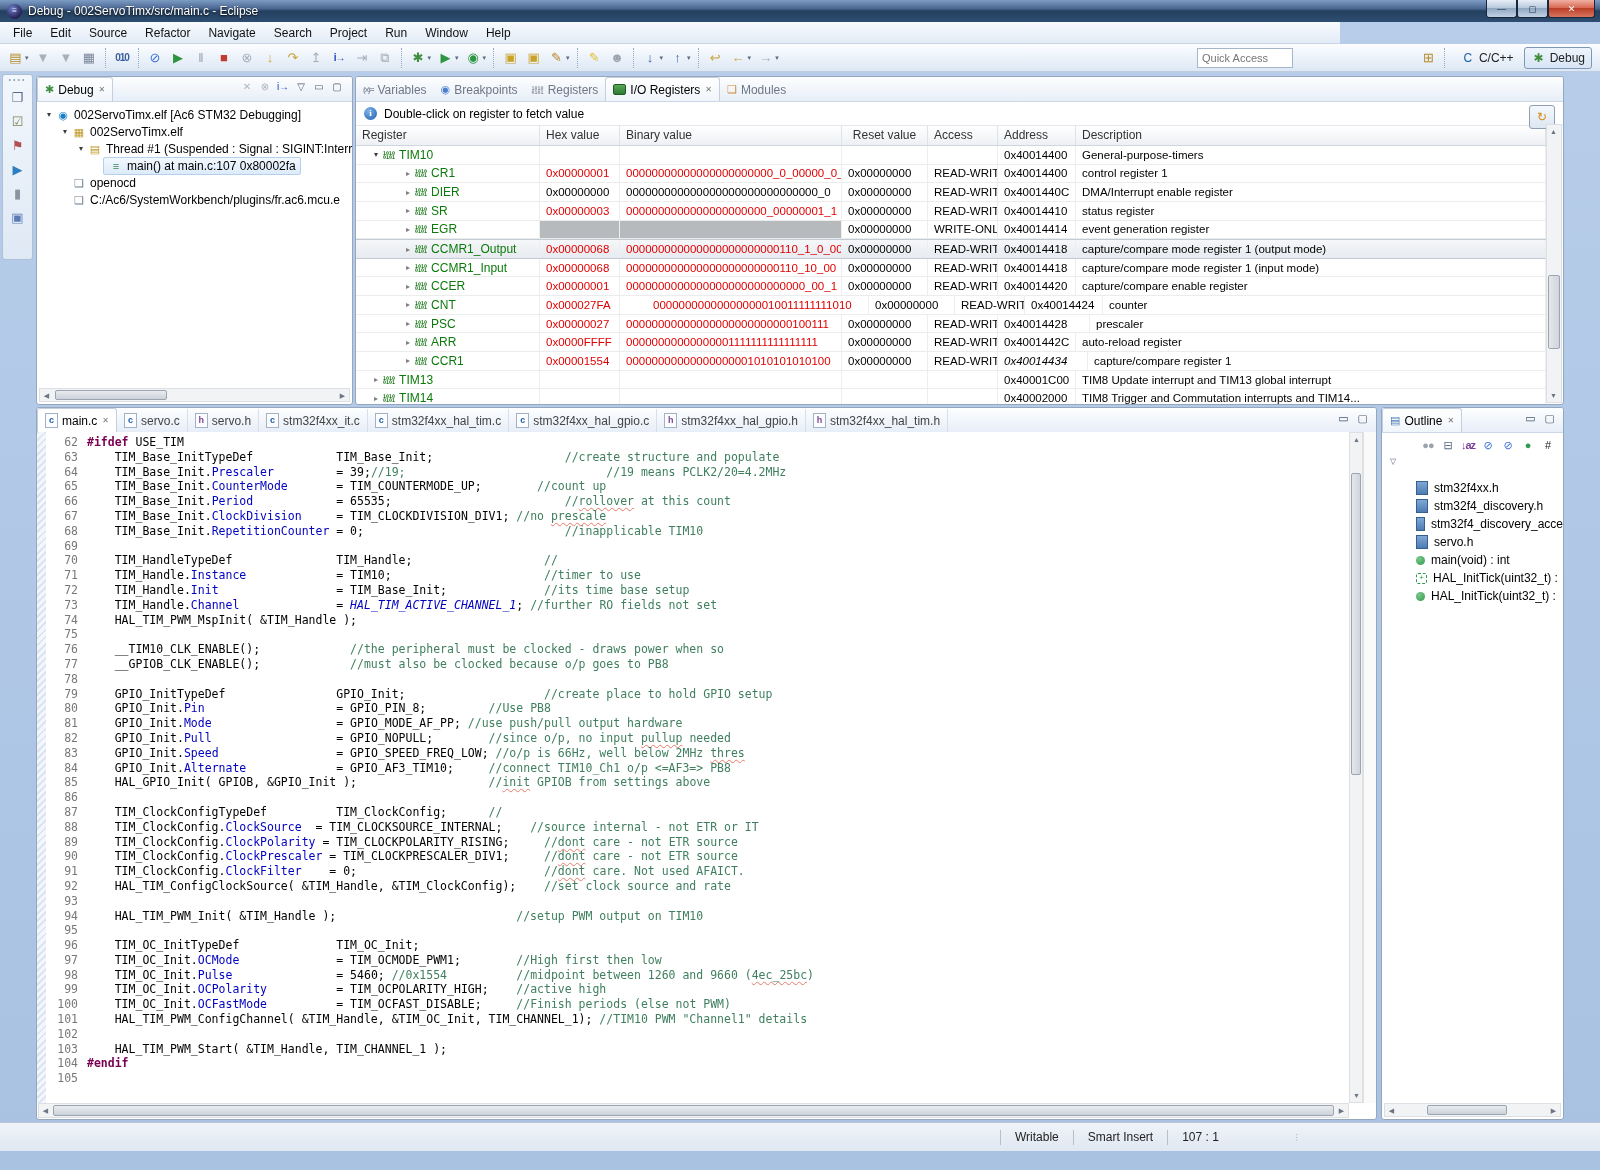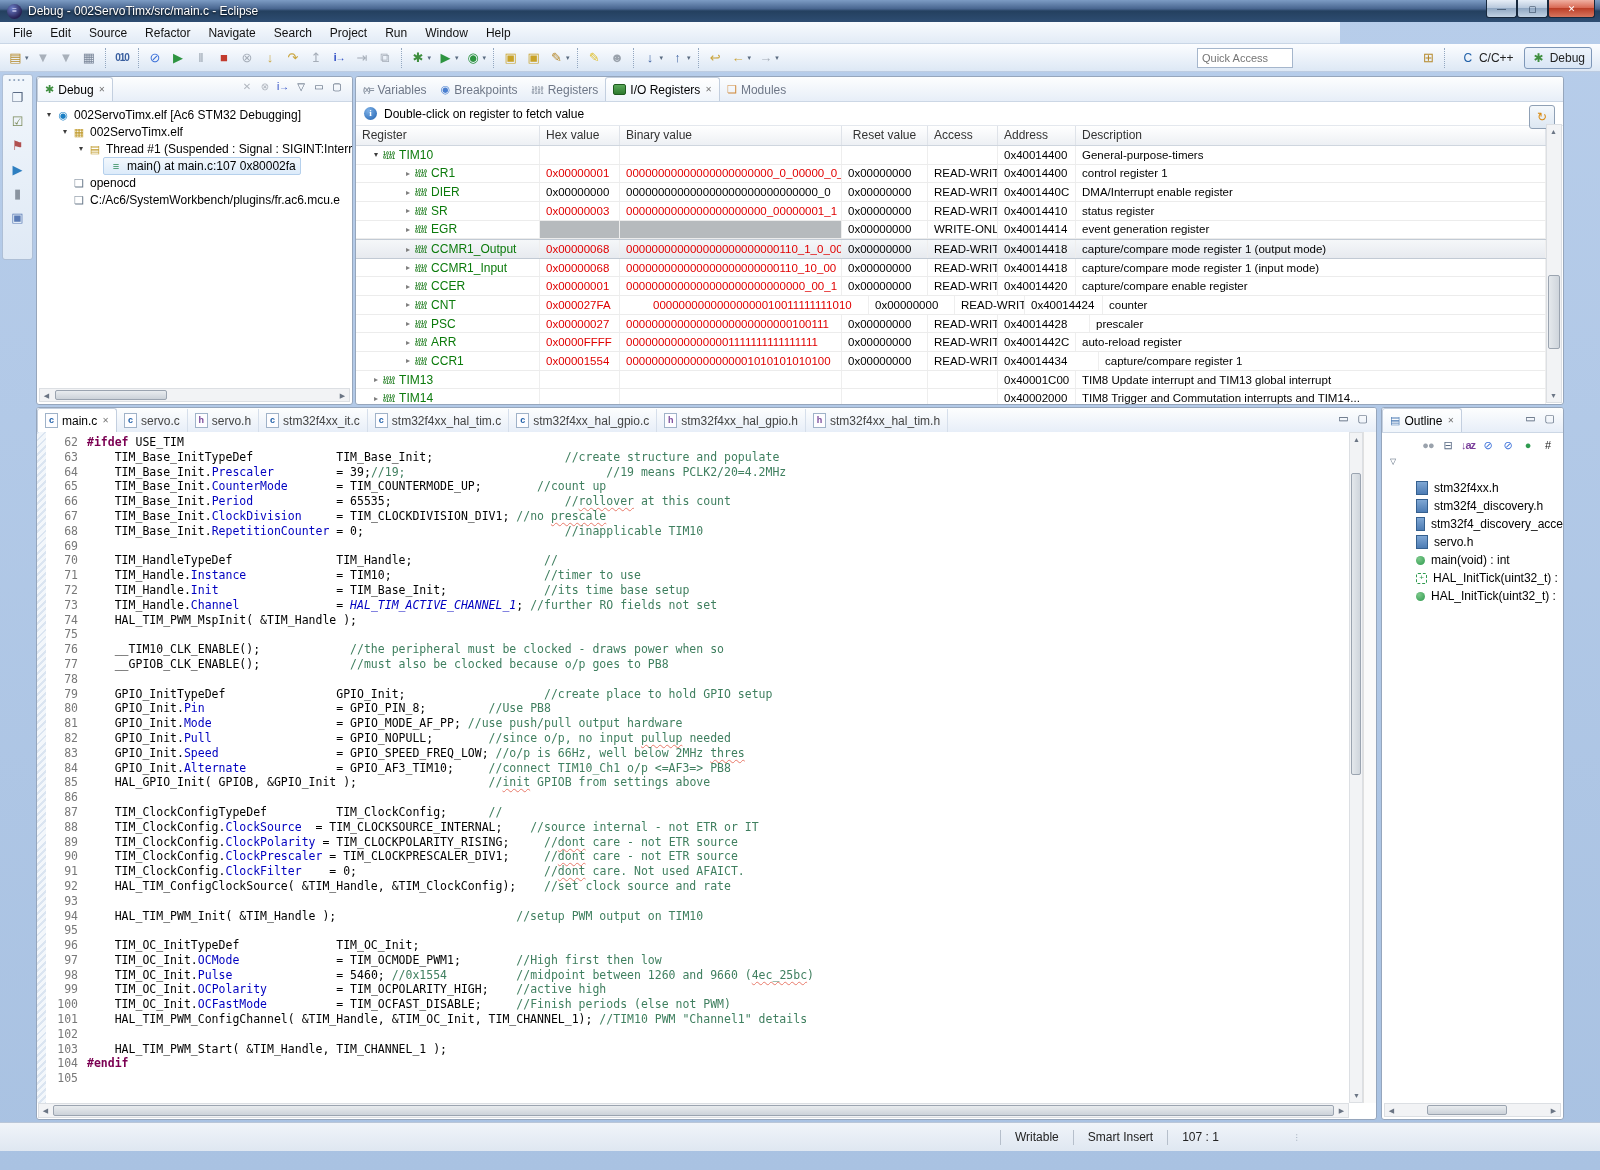--- a/index.html
+++ b/index.html
@@ -674,21 +674,21 @@
         </span>
         <span class="rt-c" style="width: 222px;">
           <span class="val red">00000000000000000001010101010100</span>
         </span>
         <span class="rt-c" style="width: 86px;">
           <span class="val">0x00000000</span>
         </span>
         <span class="rt-c" style="width: 70px;">
           <span class="val">READ-WRITE</span>
         </span>
-        <span class="rt-c" style="width: 101px;">
+        <span class="rt-c" style="width: 90px; font-style: italic;">
           <span class="val">0x40014434</span>
         </span>
         <span class="rt-c" style="flex: 1 1 0%;">
           <span class="val">capture/compare register 1</span>
         </span>
       </div>
       <div class="rt-row">
         <span class="rt-c" style="width: 184px; padding-left: 14px;">
           <span class="twisty">▸</span>
           <span class="bin2" style="color: rgb(26, 122, 26); margin: 0px 4px 0px 1px;">1010<br>0101</span>

